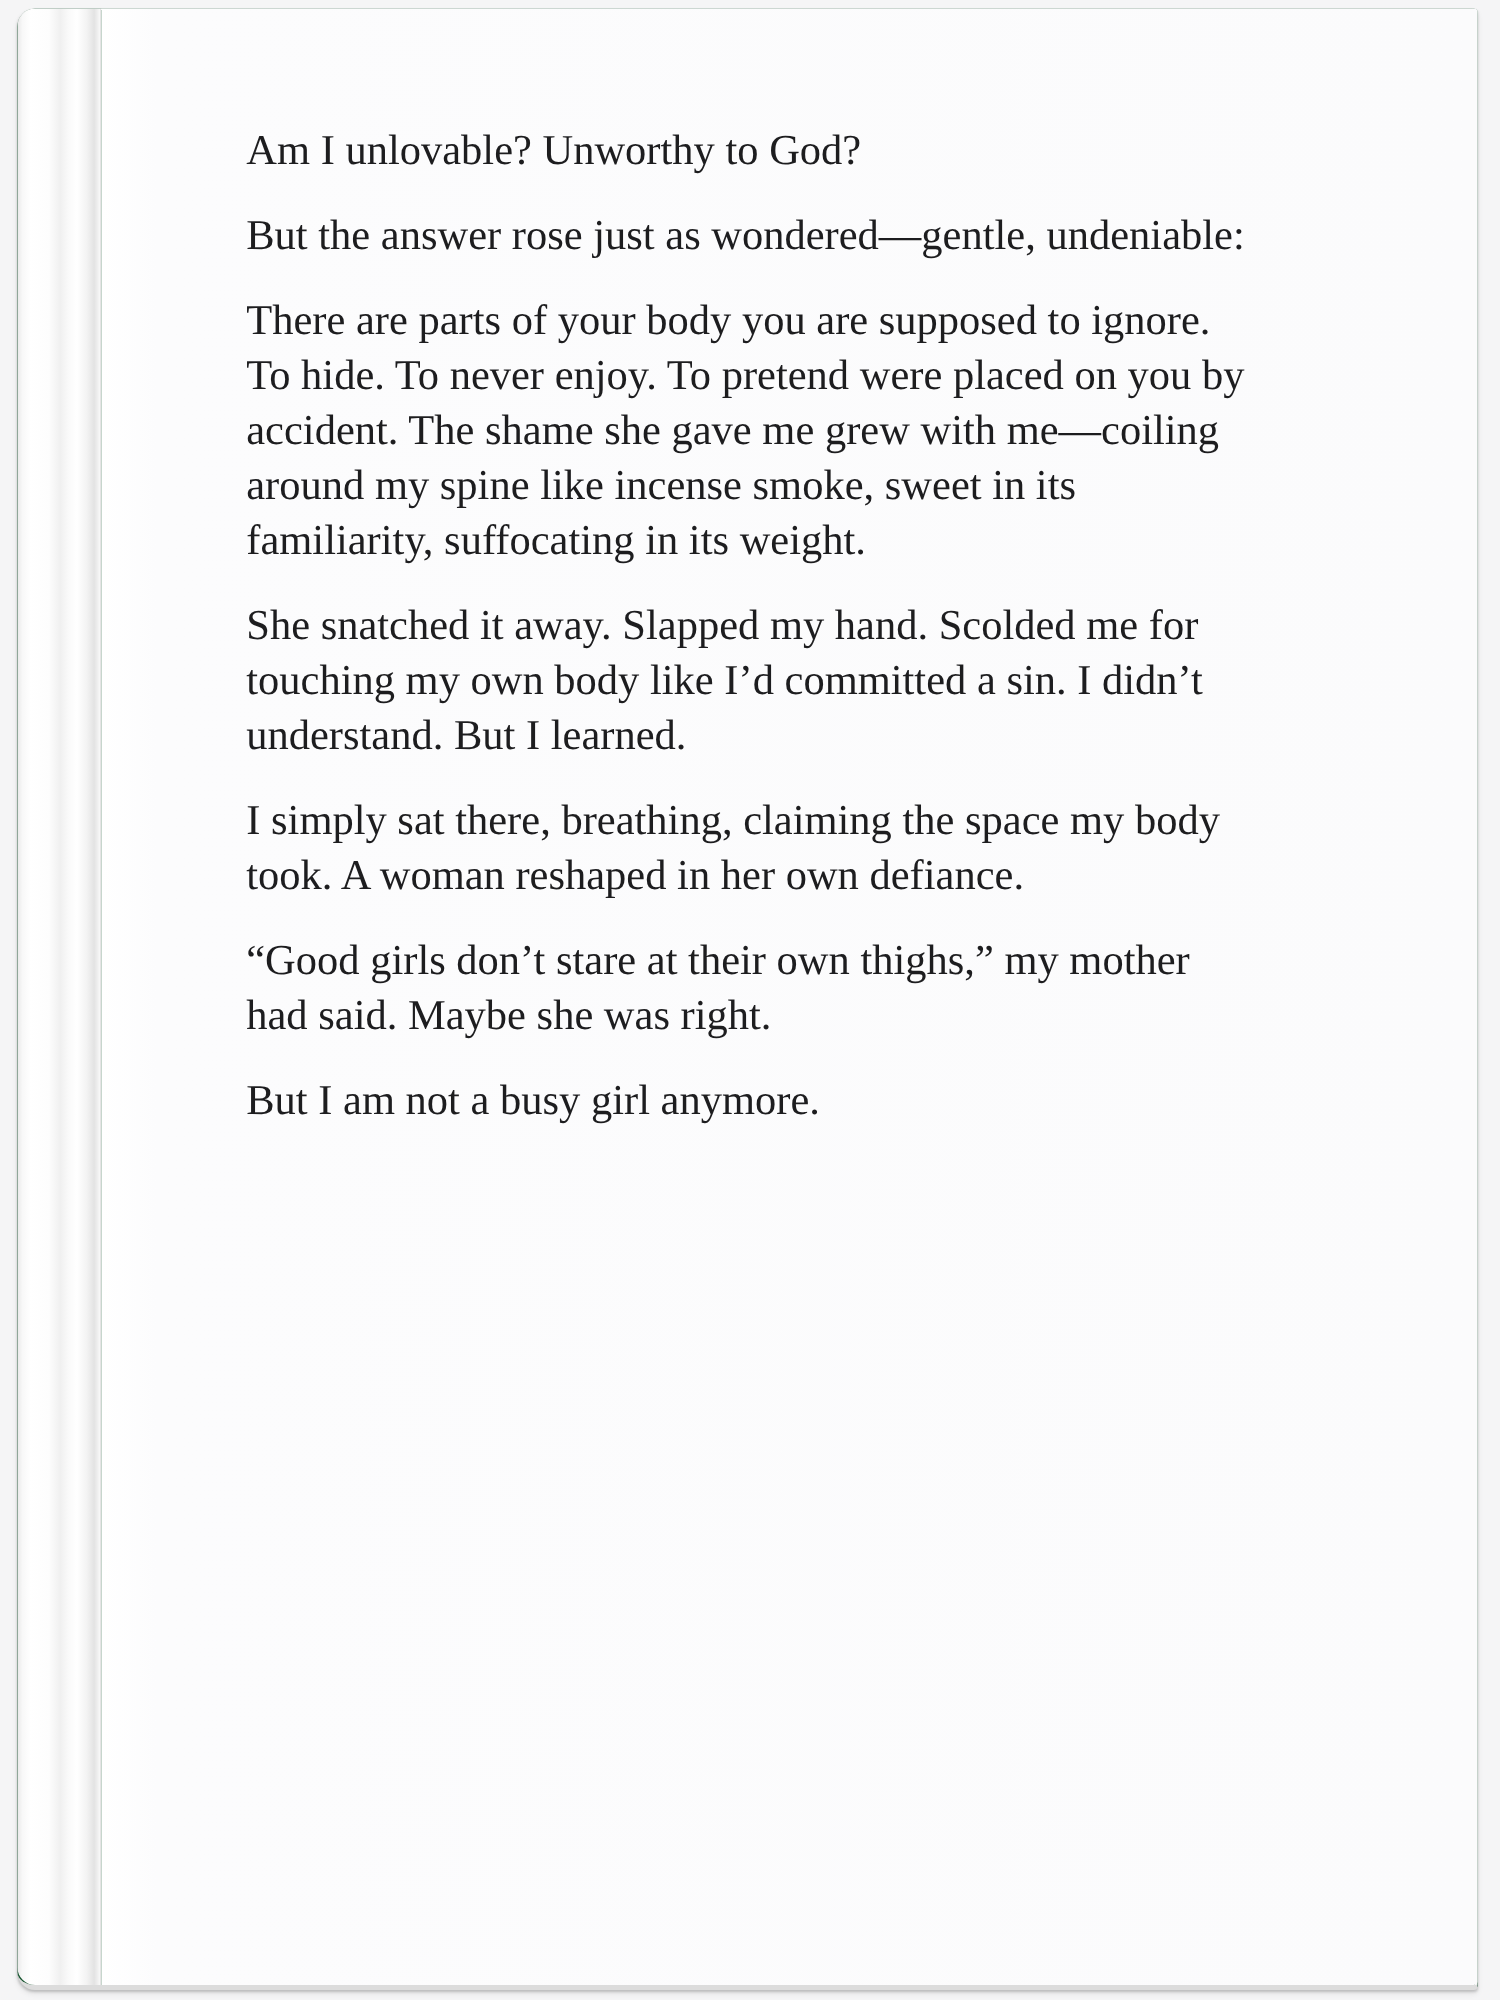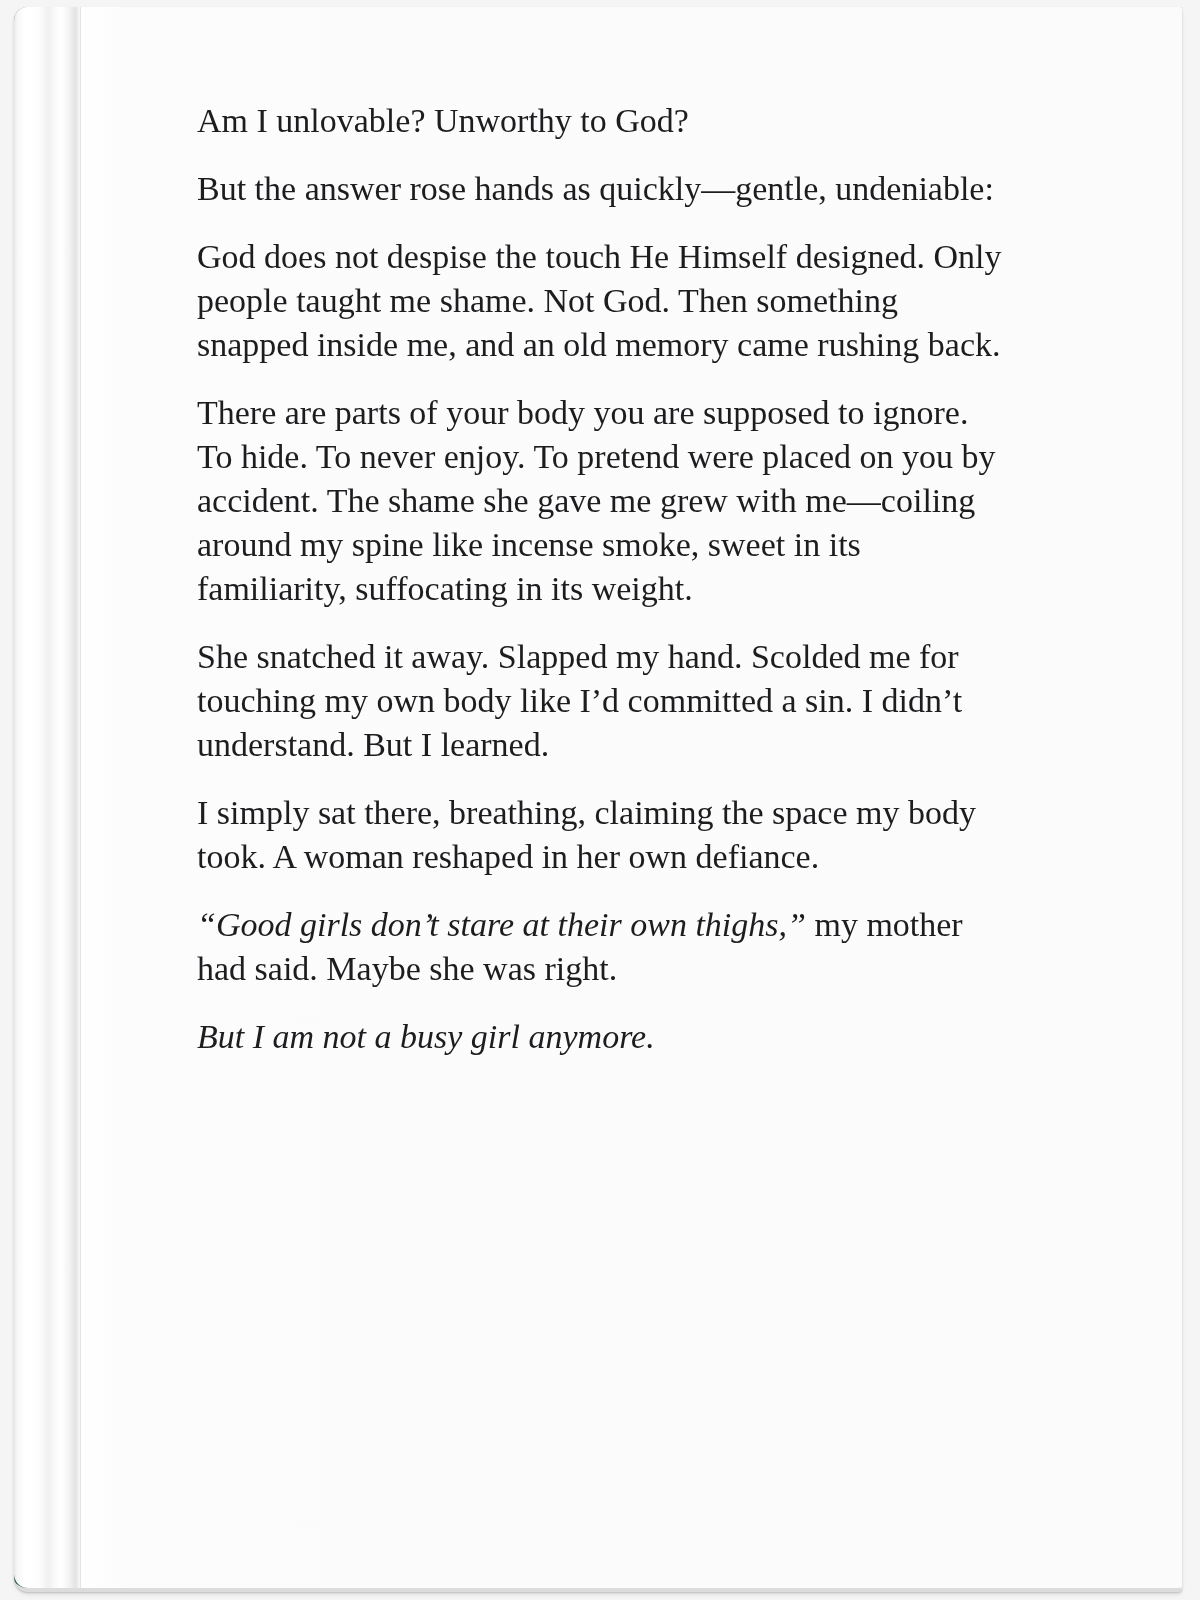--- a/index.html
+++ b/index.html
@@ -60,35 +60,32 @@
     width: 884px;
   }
   .text-block p {
     margin: 0 0 24px 0;
     font-size: 34px;
     line-height: 44px;
     color: #1d1d1f;
     white-space: pre-wrap;
     font-weight: 400;
   }
-  .italic { font-style: italic; }
+  .italic { }
 </style>
 </head>
 <body>
 
 <div class="stage">
   <div class="book">
     <div class="spine"></div>
     <div class="page">
       <div class="text-block">
         <p>Am I unlovable? Unworthy to God?</p>
-        <p>But the answer rose hands as quickly—gentle, undeniable:</p>
-        <p>God does not despise the touch He Himself designed. Only
-people taught me shame. Not God. Then something
-snapped inside me, and an old memory came rushing back.</p>
+        <p>But the answer rose just as wondered—gentle, undeniable:</p>
         <p>There are parts of your body you are supposed to ignore.
 To hide. To never enjoy. To pretend were placed on you by
 accident. The shame she gave me grew with me—coiling
 around my spine like incense smoke, sweet in its
 familiarity, suffocating in its weight.</p>
         <p>She snatched it away. Slapped my hand. Scolded me for
 touching my own body like I’d committed a sin. I didn’t
 understand. But I learned.</p>
         <p>I simply sat there, breathing, claiming the space my body
 took. A woman reshaped in her own defiance.</p>

